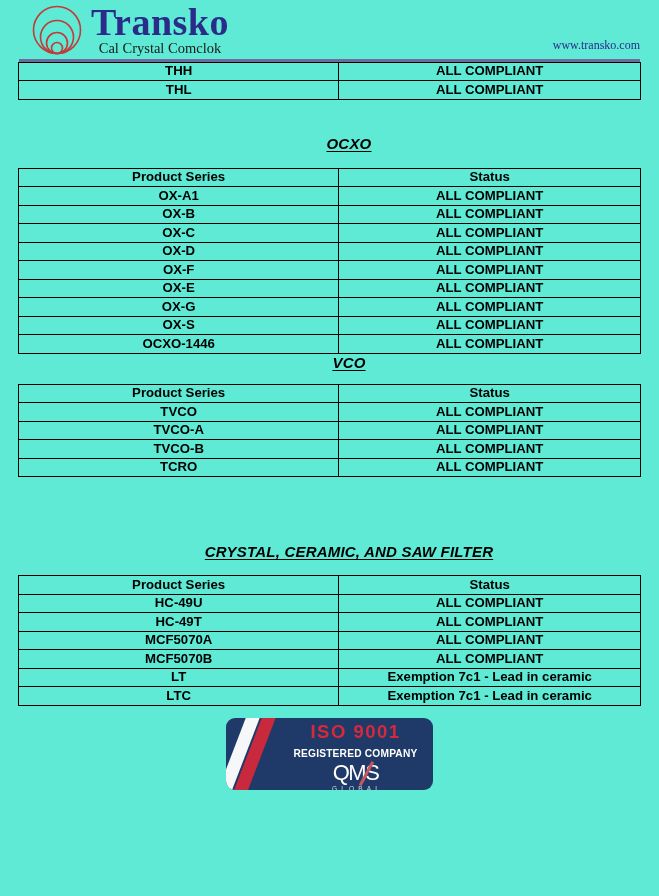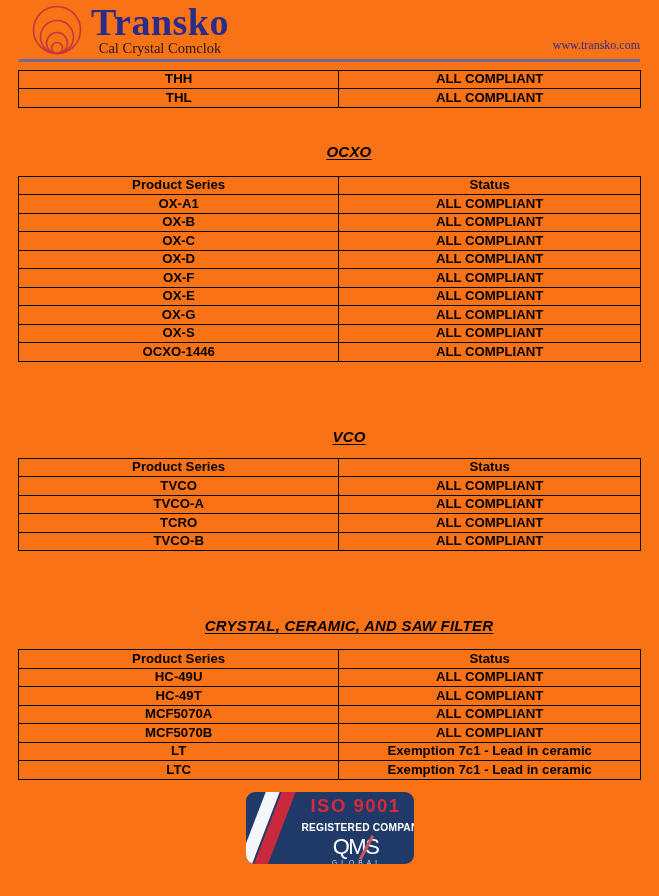--- a/index.html
+++ b/index.html
@@ -2,21 +2,21 @@
 <html><head>
 <meta charset="utf-8">
 <style>
   * { box-sizing: border-box; }
   html, body { margin: 0; padding: 0; background: #ffffff; }
   body {
     width: 659px; height: 896px;
     font-family: "Liberation Sans", sans-serif;
     color: #000;
   }
-  .page { position: relative; width: 659px; height: 896px; overflow: hidden; background: #f97316; }
+  .page { position: relative; width: 659px; height: 896px; overflow: hidden; background: #5eead4; }
 
   
   .hdr { position: relative; height: 59px; margin: 0 19px; }
   .logo-wrap { position: absolute; left: 8px; top: 2px; display: flex; align-items: flex-start; }
   .logo-circles { width: 60px; height: 56px; flex: 0 0 auto; }
   .logo-textcol { margin-left: 4px; margin-top: 2px; }
   .brand {
     font-family: "Liberation Serif", serif;
     font-weight: bold; color: #2b2b8a;
     font-size: 38px; line-height: 0.95; letter-spacing: 0.5px;
@@ -39,40 +39,40 @@
     margin-left: auto; margin-right: auto; table-layout: fixed;
   }
   .ctable col.c1 { width: 51.5%; }
   .ctable td, .ctable th {
     border: 1.6px solid #000;
     height: 18.5px; padding: 0 2px;
     font-size: 13.2px; font-weight: bold;
     text-align: center; vertical-align: middle; line-height: 1.05;
     overflow: hidden; white-space: nowrap;
   }
-  .top-table { margin-top: 8px; }
+  .top-table { }
 
   
   .sec-heading {
     margin: 0; text-align: center;
     font-size: 15px; font-style: italic; font-weight: bold;
     text-decoration: underline; text-underline-offset: 2px;
     letter-spacing: 0.2px;
     padding-left: 39px;
   }
   .mt-ocxo-h { margin-top: 35px; }
   .mt-ocxo-t { margin-top: 16px; }
-  .mt-vco-h { margin-top: 66px; }
+  .mt-vco-h { }
   .mt-vco-t { margin-top: 13px; }
   .mt-cry-h { margin-top: 66px; }
   .mt-cry-t { margin-top: 15px; }
 
   
   .badge {
-    position: relative; width: 168px; height: 72px;
+    position: relative; width: 207px; height: 72px;
     margin: 12px auto 0; background: #1f3a68;
     border-radius: 9px; overflow: hidden; padding-left: 24px;
   }
   .stripe { position: absolute; top: -29px; height: 132px; width: 13px; }
   .stripe-white { left: 6px; background: #f6f7f9; transform: rotate(21deg); }
   .stripe-red { left: 22px; background: #c8293c; transform: rotate(21deg); }
   .badge-content { position: absolute; left: 56px; right: 4px; top: 5px; text-align: center; }
   .iso-title { color: #d6293a; font-size: 18.5px; font-weight: bold; letter-spacing: 1.5px; line-height: 1; }
   .iso-subtitle { color: #ffffff; font-size: 10.2px; font-weight: bold; letter-spacing: 0.2px; margin-top: 8px; white-space: nowrap; line-height: 1; }
   .qms-wrap { position: relative; margin-top: 3px; height: 23px; display: inline-block; }
@@ -190,25 +190,25 @@
     <tbody>
         <tr>
           <td>TVCO</td>
           <td>ALL COMPLIANT</td>
         </tr>
         <tr>
           <td>TVCO-A</td>
           <td>ALL COMPLIANT</td>
         </tr>
         <tr>
+          <td>TVCO-B</td>
+          <td>ALL COMPLIANT</td>
+        </tr>
+        <tr>
           <td>TCRO</td>
-          <td>ALL COMPLIANT</td>
-        </tr>
-        <tr>
-          <td>TVCO-B</td>
           <td>ALL COMPLIANT</td>
         </tr>
       </tbody>
   </table>
 
   <h2 class="sec-heading mt-cry-h">CRYSTAL, CERAMIC, AND SAW FILTER</h2>
   <table class="ctable mt-cry-t">
     <colgroup>
         <col class="c1">
         <col class="c2">

